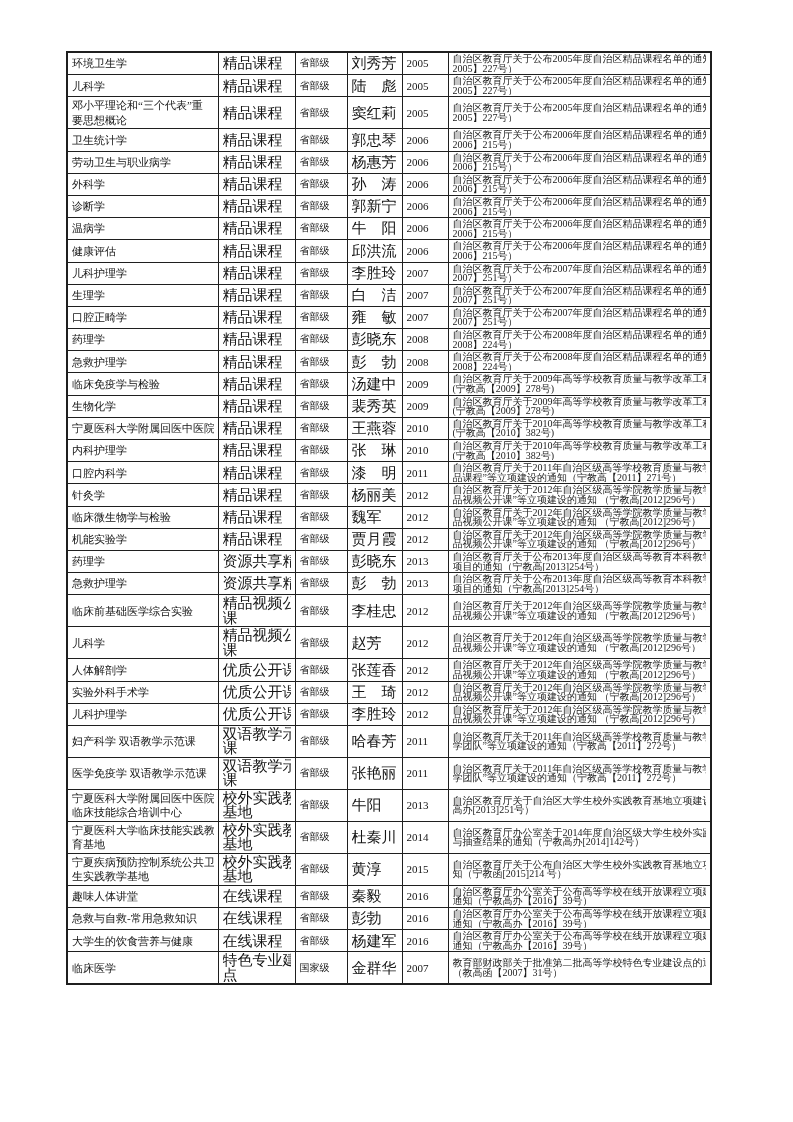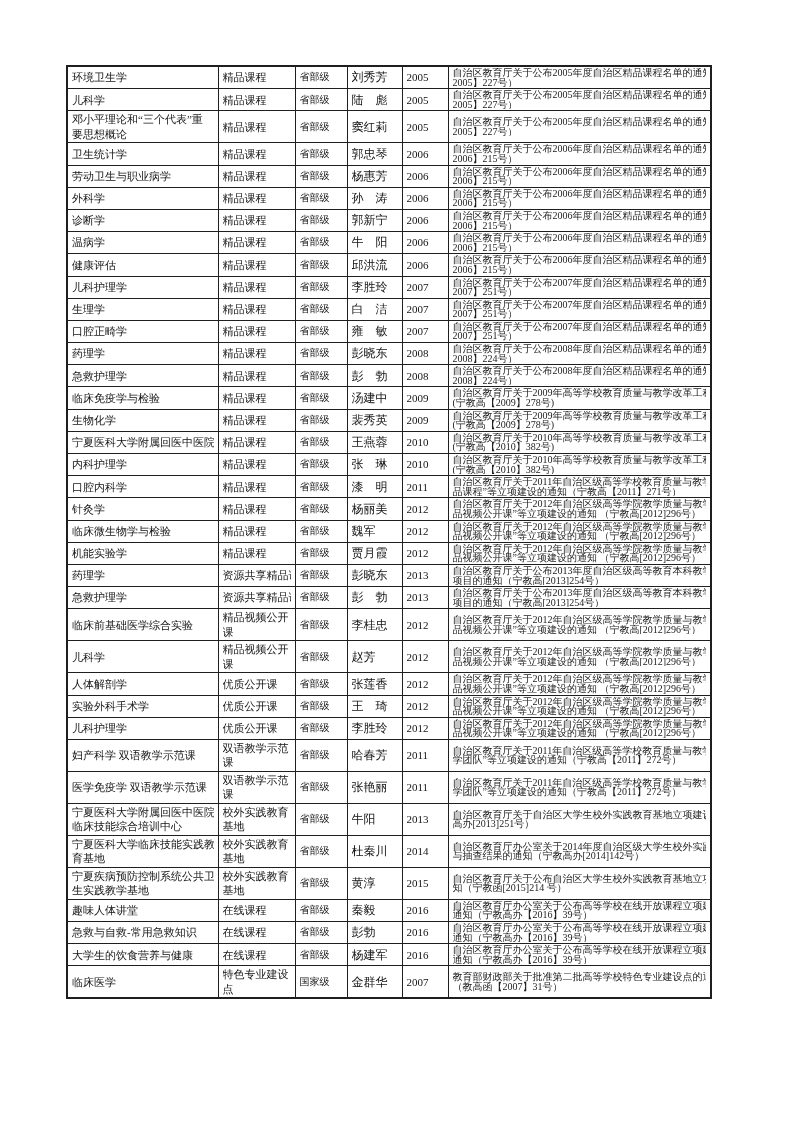--- a/index.html
+++ b/index.html
@@ -1,33 +1,33 @@
 <!DOCTYPE html>
 <html><head>
 <meta charset="utf-8">
 <style>
   html,body{margin:0;padding:0;}
   body{
     width:793px;height:1122px;background:#ffffff;position:relative;
     font-family:"Liberation Serif","DejaVu Serif",serif;color:#141414;
   }
-  .sheet{position:absolute;left:66px;top:65px;}
+  .sheet{position:absolute;left:66px;top:51px;}
   table.grid{
     border-collapse:collapse;table-layout:fixed;width:644px;
     border:2px solid #1f1f1f;background:#ffffff;
   }
   table.grid td{
     border:1px solid #1f1f1f;vertical-align:middle;
     padding:1px 4px;overflow:hidden;height:19px;
   }
   td .cell{white-space:pre;overflow:hidden;}
   .c-course{font-size:11px;line-height:14.5px;}
-  .c-type{font-size:11px;line-height:14.5px;}
+  .c-type{font-size:15px;line-height:14.5px;}
   .c-level{font-size:10px;line-height:14.5px;}
-  .c-leader{font-size:12px;line-height:14.5px;}
+  .c-leader{font-size:15px;line-height:14.5px;}
   .c-year{font-size:11px;line-height:14.5px;padding-left:7px;}
   .c-basis{font-size:10px;line-height:9.6px;color:#1c1c1c;}
 </style>
 </head>
 <body>
 
 <div class="sheet">
   <table class="grid">
     <colgroup>
       <col style="width:151px">

